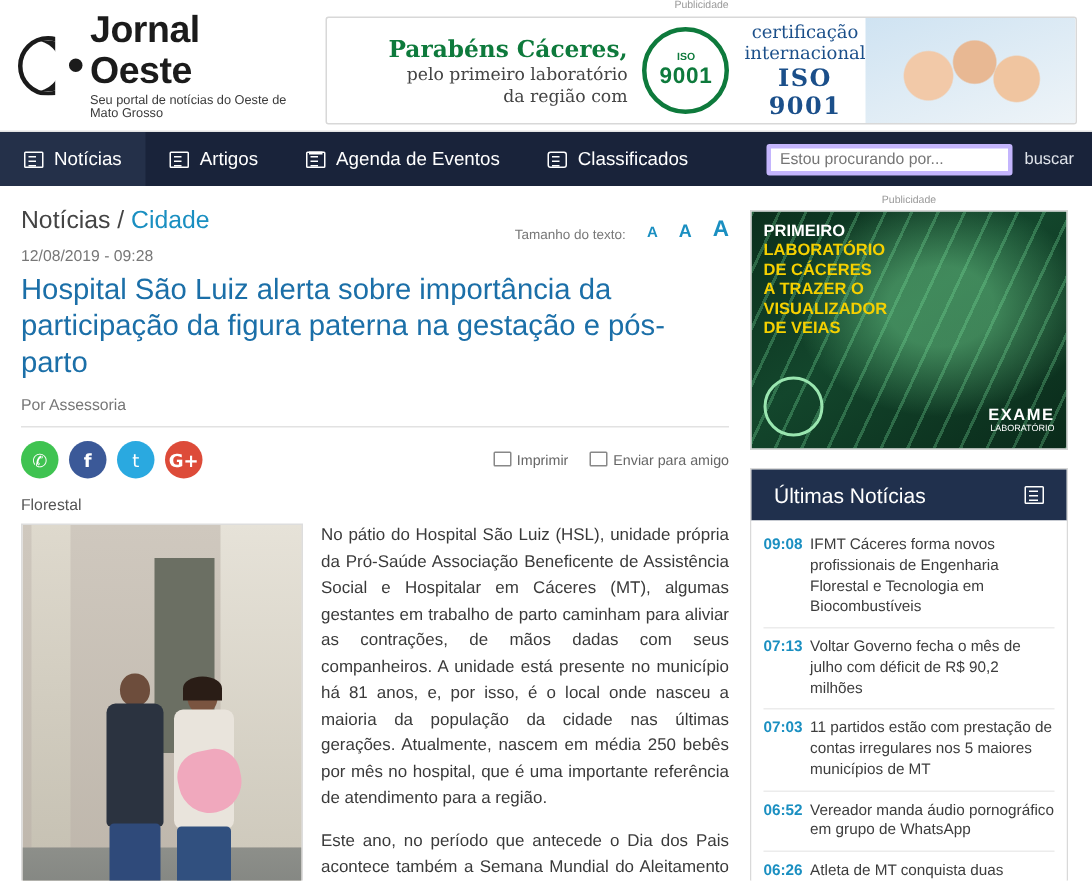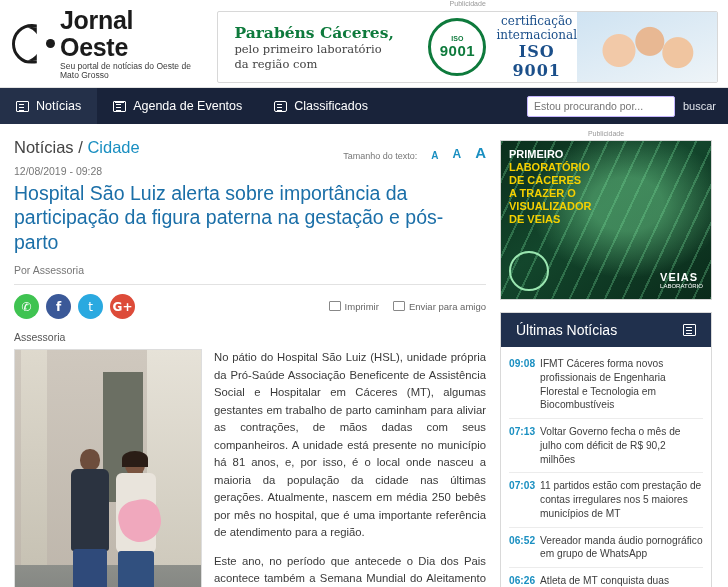--- a/index.html
+++ b/index.html
@@ -27,21 +27,21 @@
   .logo-text { line-height:1.05; }
   .logo-title { font-size:25px; font-weight:bold; color:#1b1b1b; letter-spacing:-0.3px; }
   .logo-sub { font-size:8.5px; color:#3a3a3a; margin-top:2px; }
 
   .ad-top { flex:1; position:relative; padding-top:2px; }
   .ad-label { position:absolute; top:0; left:50%; transform:translateX(-50%); font-size:7px; color:#999; }
   .ad-banner {
     margin:9px 10px 0 10px; height:72px; border:1px solid #d8d8d8; border-radius:2px;
     background:#ffffff; display:flex; align-items:center; overflow:hidden;
   }
-  .ad-left-text { padding-left:16px; width:200px; color:#0f7a3d; font-family:"DejaVu Serif", serif; font-size:14px; line-height:1.25; }
+  .ad-left-text { padding-left:16px; width:200px; color:#0f7a3d; font-family:"DejaVu Serif", serif; font-size:14px; line-height:1.25;text-align:right; }
   .ad-left-text .big { font-size:15.5px; font-weight:bold; color:#0e7a3c; }
   .ad-left-text .sm { font-size:11.5px; color:#444; }
   .iso-seal { width:58px; height:58px; border-radius:50%; border:3px solid #0e7a3c; display:flex; flex-direction:column; align-items:center; justify-content:center; color:#0e7a3c; font-size:7px; font-weight:bold; margin:0 10px; }
   .iso-seal .iso-big { font-size:15px; letter-spacing:0.5px; }
   .ad-cert { flex:1; text-align:center; color:#1b4f8a; font-family:"DejaVu Serif", serif; }
   .ad-cert .l1 { font-size:12px; }
   .ad-cert .l2 { font-size:16px; font-weight:bold; letter-spacing:1px; }
   .ad-photo { width:140px; height:100%; background:
      radial-gradient(circle at 30% 55%, #f2c9a8 0 16px, transparent 17px),
      radial-gradient(circle at 52% 42%, #e8b893 0 14px, transparent 15px),
@@ -54,21 +54,21 @@
     position:relative;
   }
   .nav-item { display:flex; align-items:center; gap:7px; padding:0 16px; height:100%; font-size:12.5px; cursor:pointer; }
   .nav-item.active { background:#243049; }
   .nav-ico { width:13px; height:11px; border:1.5px solid #fff; border-radius:1px; position:relative; flex:0 0 13px; }
   .nav-ico:before { content:""; position:absolute; left:1.5px; right:4px; top:2px; height:1.2px; background:#fff; box-shadow:0 3px 0 #fff, 0 6px 0 #fff; }
   .nav-ico.cal:after { content:""; position:absolute; left:1px; right:1px; top:-1px; height:2px; background:#fff; }
   .nav-ico.tag { border-radius:2px; transform:rotate(0deg); }
   .nav-search { margin-left:auto; display:flex; align-items:center; padding-right:12px; gap:8px; }
   .nav-search input {
-    width:148px; height:21px; border:1px solid #c4b5fd; border-radius:2px; font-size:10.5px;
+    width:164px; height:21px; border:3px solid #c4b5fd; border-radius:2px; font-size:10.5px;
     padding:0 6px; color:#888; outline:none; font-family:"Liberation Sans", sans-serif;
   }
   .nav-search .btn { font-size:11px; color:#dfe3ea; cursor:pointer; }
 
   
   .wrap { display:flex; padding:0 14px; gap:14px; }
   .main { width:472px; padding-top:14px; }
   .side { width:212px; padding-top:6px; }
 
   .crumb { font-size:16.5px; color:#444; margin-bottom:8px; }
@@ -178,20 +178,24 @@
     </div>
   </div>
 </div>
 
 <div class="nav">
   <div class="nav-item active">
     <span class="nav-ico"></span>
     <span>Notícias</span>
   </div>
   <div class="nav-item">
+    <span class="nav-ico"></span>
+    <span>Artigos</span>
+  </div>
+  <div class="nav-item">
     <span class="nav-ico cal"></span>
     <span>Agenda de Eventos</span>
   </div>
   <div class="nav-item">
     <span class="nav-ico tag"></span>
     <span>Classificados</span>
   </div>
   <div class="nav-search">
     <input type="text" placeholder="Estou procurando por..." style="">
     <span class="btn">buscar</span>
@@ -223,21 +227,21 @@
       <div class="sbtn wa">✆</div>
       <div class="sbtn fb">f</div>
       <div class="sbtn tw">t</div>
       <div class="sbtn gp">G+</div>
       <div class="tools">
         <span><span class="ic"></span><span>Imprimir</span></span>
         <span><span class="ic"></span><span>Enviar para amigo</span></span>
       </div>
     </div>
 
-    <div class="assessoria">Assessoria</div>
+    <div class="assessoria">Florestal</div>
 
     <div class="article">
       <div class="photo">
         <div class="pillar"></div>
         <div class="wallR"></div>
         <div class="door"></div>
         <div class="floor"></div>
         <div class="man">
             <div class="head"></div>
             <div class="torso"></div>
@@ -265,21 +269,21 @@
       <div class="txt">
         <div>PRIMEIRO</div>
         <div class="y">LABORATÓRIO</div>
         <div class="y">DE CÁCERES</div>
         <div class="y">A TRAZER O</div>
         <div class="y">VISUALIZADOR</div>
         <div class="y">DE VEIAS</div>
       </div>
       <div class="seal"></div>
       <div class="logo">
-        <span>VEIAS</span>
+        <span>EXAME</span>
         <small>LABORATÓRIO</small>
       </div>
     </div>
 
     <div class="news-box">
       <div class="news-head">
         <span>Últimas Notícias</span>
         <span class="bico"></span>
       </div>
       <div class="news-list">

